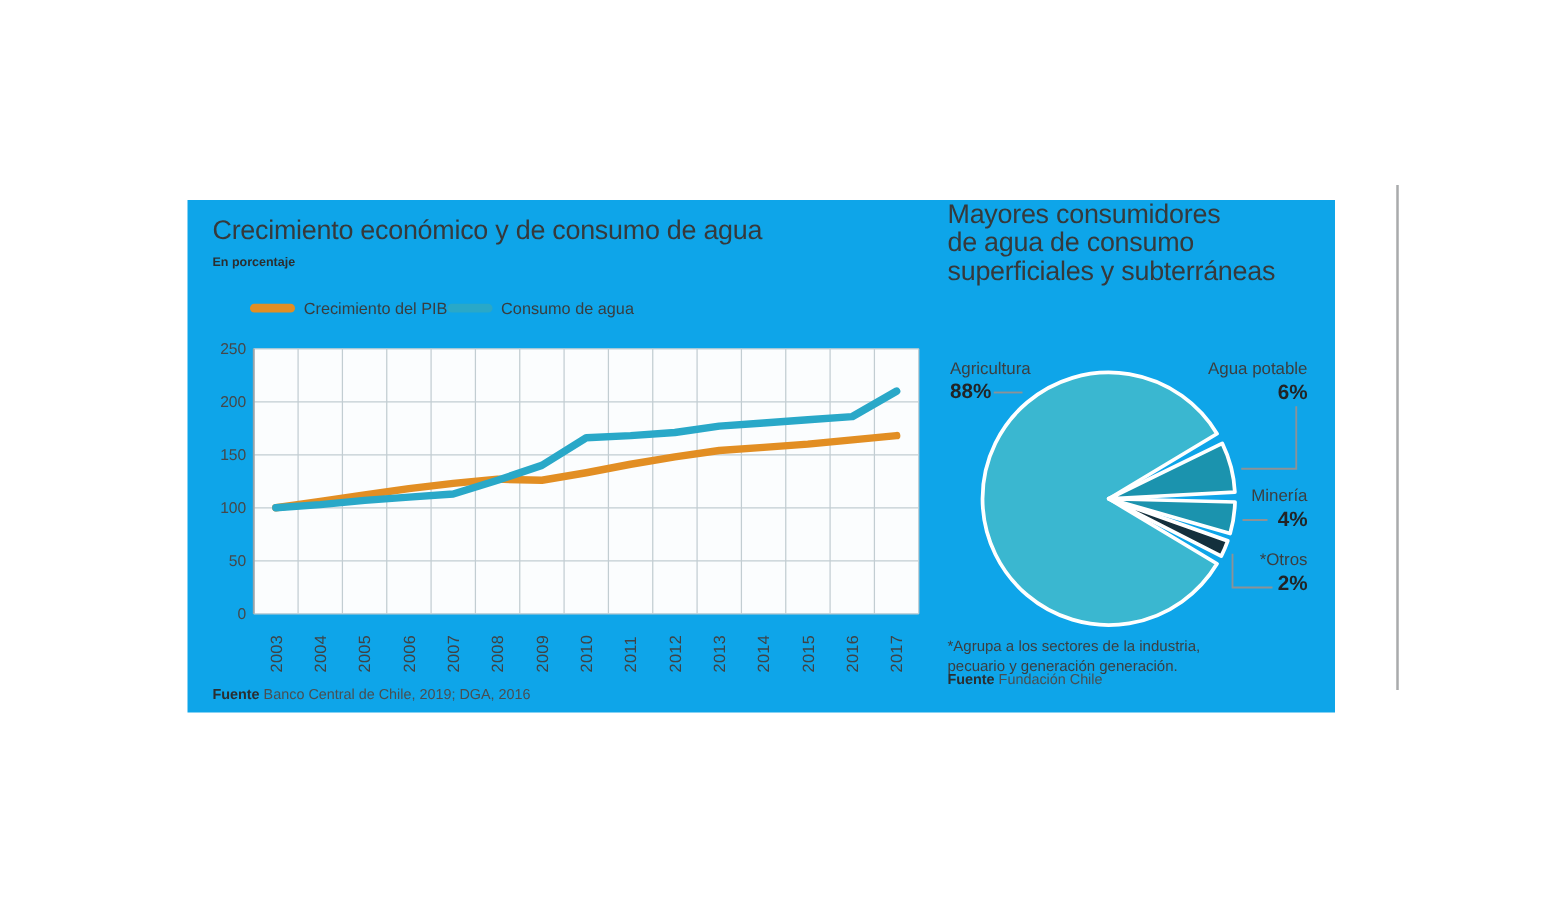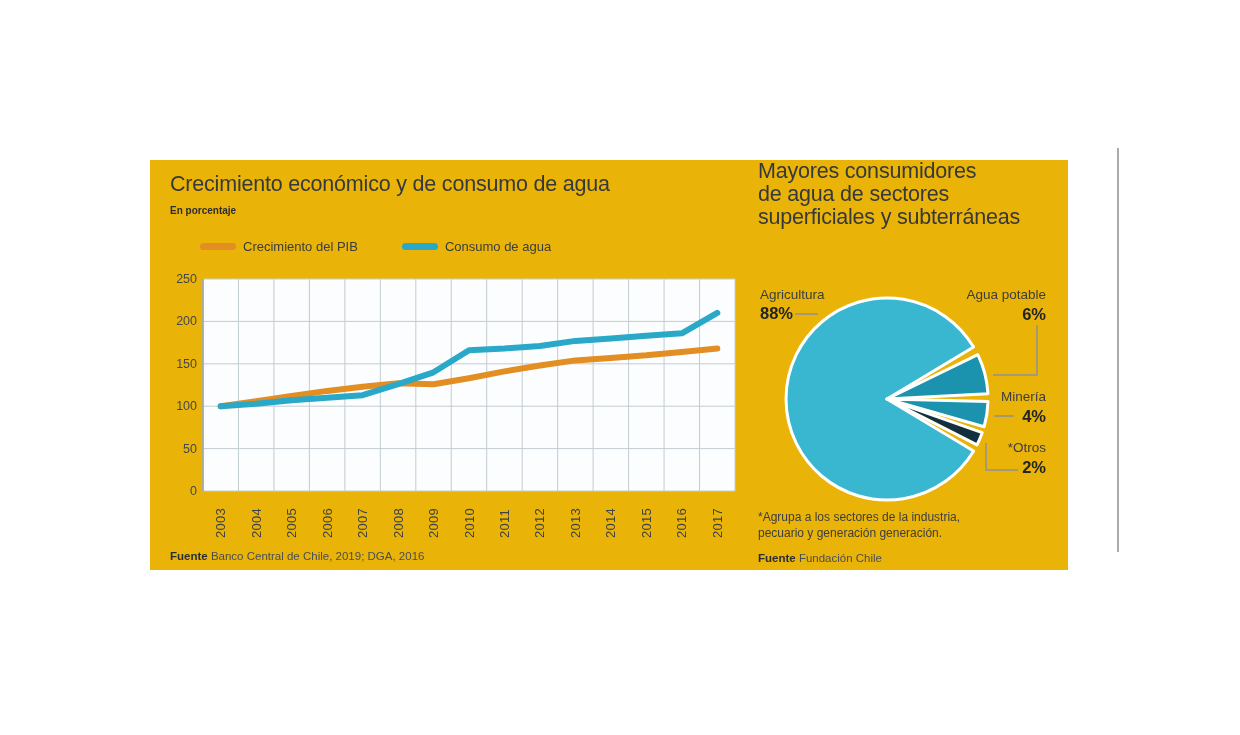--- a/index.html
+++ b/index.html
@@ -1,21 +1,21 @@
 <!DOCTYPE html>
 <html><head>
 <meta charset="utf-8">
 <style>
   html,body{margin:0;padding:0;background:#ffffff;width:1240px;height:735px;overflow:hidden;
     font-family:"Liberation Sans","DejaVu Sans",sans-serif;-webkit-font-smoothing:antialiased;}
-  .panel{position:absolute;left:150px;top:160px;width:918px;height:410px;background:#eab308;}
+  .panel{position:absolute;left:150px;top:160px;width:918px;height:410px;background:#0ea5e9;}
   .abs{position:absolute;}
   .chart-title{font-size:21.5px;font-weight:500;color:#36393b;letter-spacing:-0.2px;line-height:23px;}
   .subtitle{font-size:10px;font-weight:700;color:#2b2e30;}
-  .legend{display:flex;align-items:flex-end;gap:44px;}
+  .legend{display:flex;align-items:flex-end;}
   .legend-item{display:flex;align-items:center;gap:7px;}
   .pill{width:36px;height:7px;border-radius:4px;}
   .legend-label{font-size:13px;font-weight:500;color:#393d3f;}
   .pie-label{font-size:13.5px;font-weight:500;color:#3b3e40;}
   .pie-value{font-size:16.5px;font-weight:700;color:#222426;}
   .r-align{text-align:left;}
   .footnote{font-size:12px;color:#3b3e40;line-height:1.35;}
   .source{font-size:11.5px;color:#4a4e50;}
   .source b{color:#2b2e30;}
   .gfx{position:absolute;left:0;top:0;pointer-events:none;}
@@ -39,42 +39,42 @@
       <span class="legend-label">Consumo de agua</span>
     </div>
   </div>
 
   <div class="abs source" style="left:20px;top:390px;">
     <b>Fuente</b><span> Banco Central de Chile, 2019; DGA, 2016</span>
   </div>
 
   <div class="abs chart-title" style="left:608px;top:0;width:300px;">
     <div>Mayores consumidores</div>
-    <div>de agua de sectores</div>
+    <div>de agua de consumo</div>
     <div>superficiales y subterráneas</div>
   </div>
 
   <div class="abs pie-label" style="left:610px;top:127px;">Agricultura</div>
   <div class="abs pie-value" style="left:610px;top:144px;">88%</div>
 
   <div class="abs pie-label r-align" style="right:22px;top:127px;">Agua potable</div>
   <div class="abs pie-value r-align" style="right:22px;top:145px;">6%</div>
 
   <div class="abs pie-label r-align" style="right:22px;top:229px;">Minería</div>
   <div class="abs pie-value r-align" style="right:22px;top:247px;">4%</div>
 
   <div class="abs pie-label r-align" style="right:22px;top:280px;">*Otros</div>
   <div class="abs pie-value r-align" style="right:22px;top:298px;">2%</div>
 
   <div class="abs footnote" style="left:608px;top:349px;width:230px;">
     <div>*Agrupa a los sectores de la industria,</div>
     <div>pecuario y generación generación.</div>
   </div>
 
-  <div class="abs source" style="left:608px;top:392px;">
+  <div class="abs source" style="left:608px;top:378px;">
     <b>Fuente</b><span> Fundación Chile</span>
   </div>
 
   <svg class="gfx" id="gfx" width="918" height="410" viewBox="0 0 918 410">
       <g>
         <rect x="53" y="119" width="532" height="212" fill="#fbfdfe"></rect>
         <line x1="53" y1="119" x2="53" y2="331" stroke="#c2cdd2" stroke-width="1"></line>
         <line x1="88.46666666666667" y1="119" x2="88.46666666666667" y2="331" stroke="#c2cdd2" stroke-width="1"></line>
         <line x1="123.93333333333334" y1="119" x2="123.93333333333334" y2="331" stroke="#c2cdd2" stroke-width="1"></line>
         <line x1="159.4" y1="119" x2="159.4" y2="331" stroke="#c2cdd2" stroke-width="1"></line>

